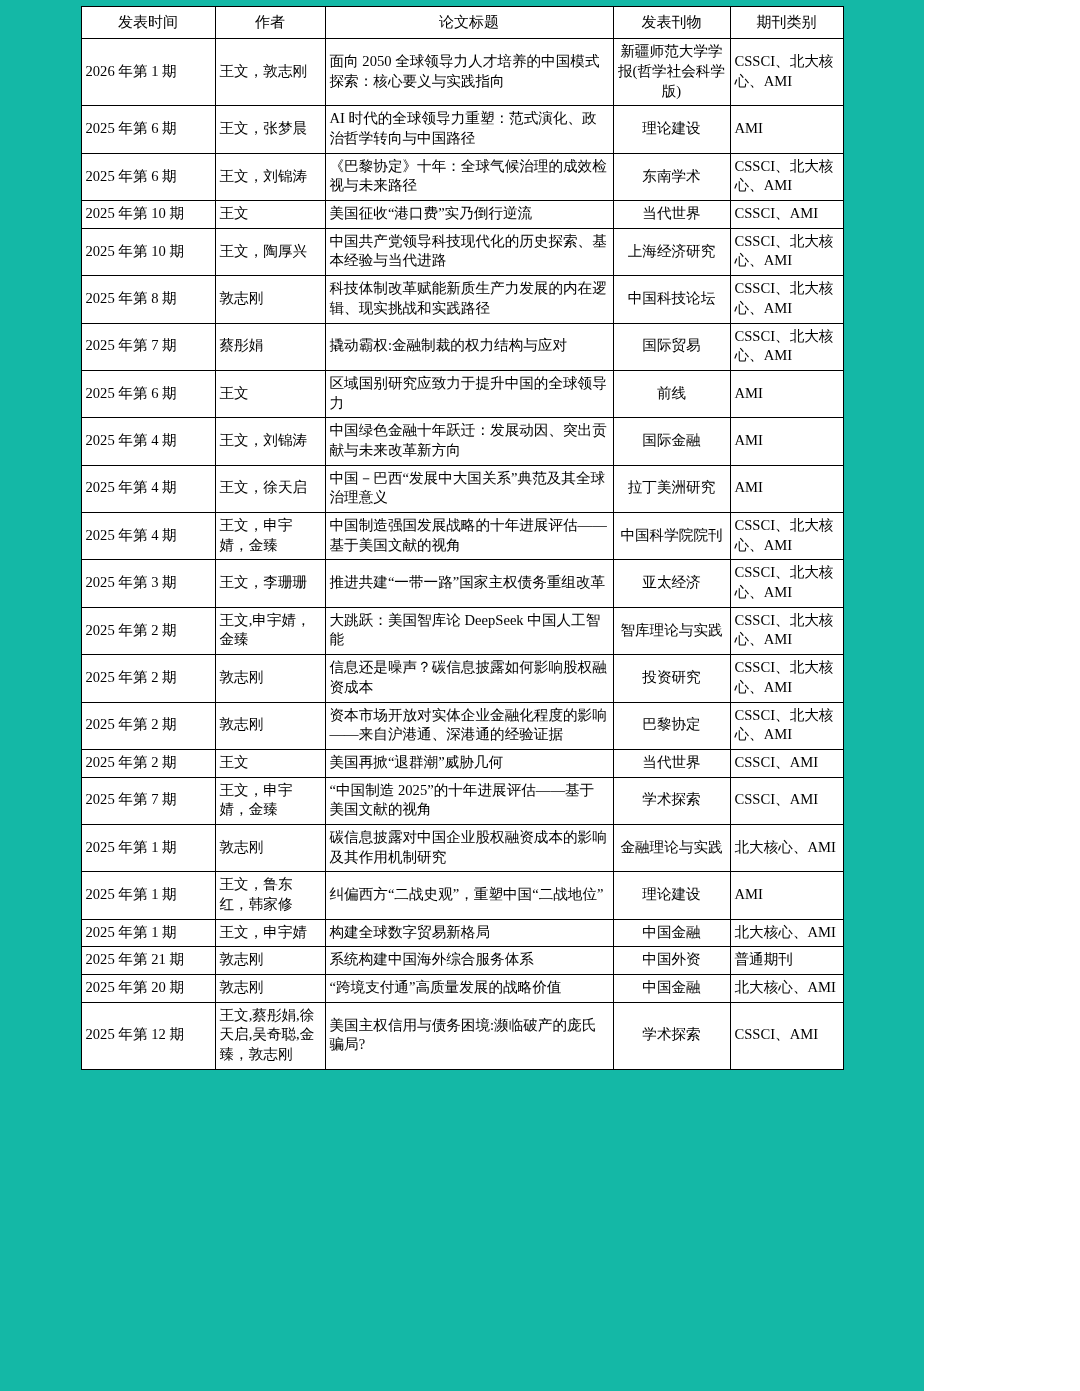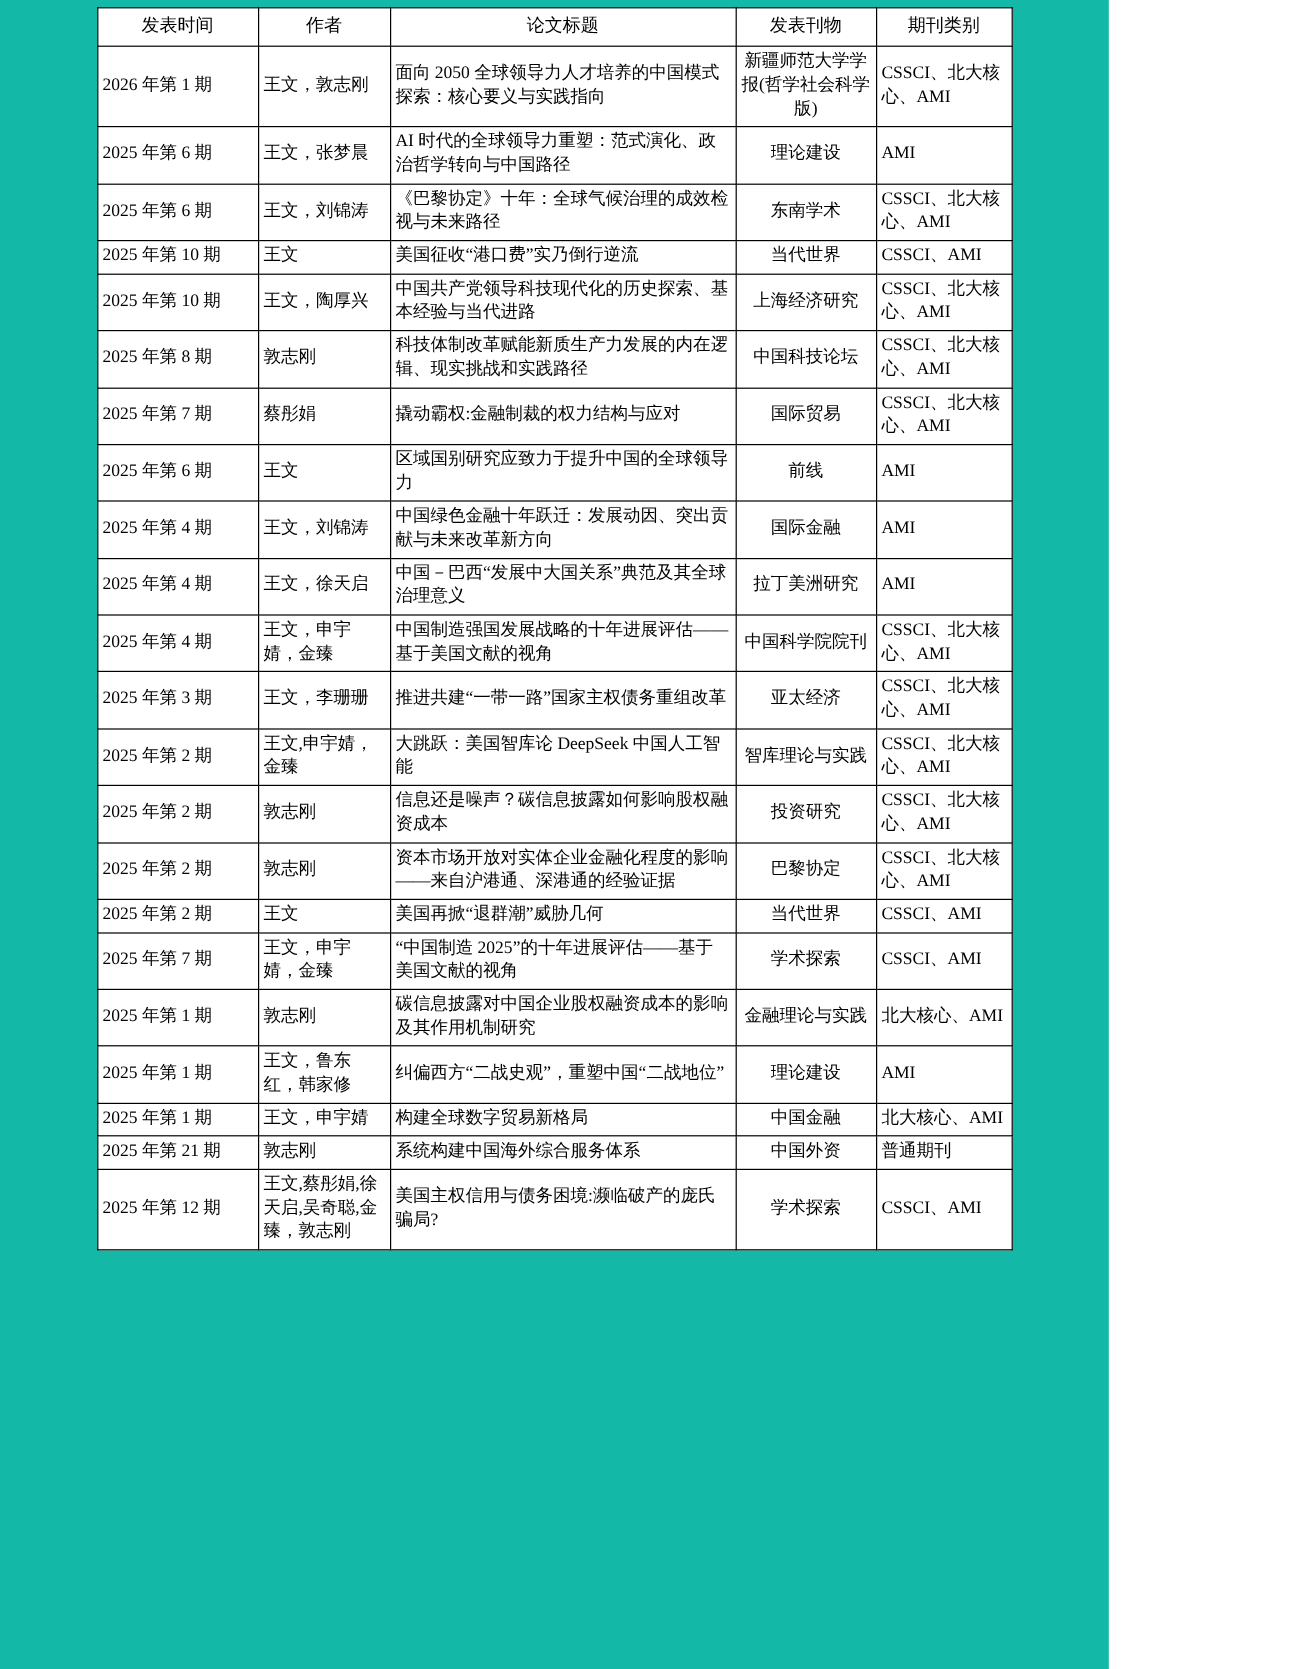--- a/index.html
+++ b/index.html
@@ -237,20 +237,27 @@
           <td class="journal">中国金融</td>
           <td class="cat">北大核心、AMI</td>
         </tr>
         <tr>
           <td class="date">2025 年第 21 期</td>
           <td class="author">敦志刚</td>
           <td class="title">系统构建中国海外综合服务体系</td>
           <td class="journal">中国外资</td>
           <td class="cat">普通期刊</td>
         </tr>
+        <tr>
+          <td class="date">2025 年第 20 期</td>
+          <td class="author">敦志刚</td>
+          <td class="title">“跨境支付通”高质量发展的战略价值</td>
+          <td class="journal">中国金融</td>
+          <td class="cat">北大核心、AMI</td>
+        </tr>
         <tr class="tall">
           <td class="date">2025 年第 12 期</td>
           <td class="author">王文,蔡彤娟,徐天启,吴奇聪,金臻，敦志刚</td>
           <td class="title">美国主权信用与债务困境:濒临破产的庞氏骗局?</td>
           <td class="journal">学术探索</td>
           <td class="cat">CSSCI、AMI</td>
         </tr>
       </tbody>
   </table>
 </div>

